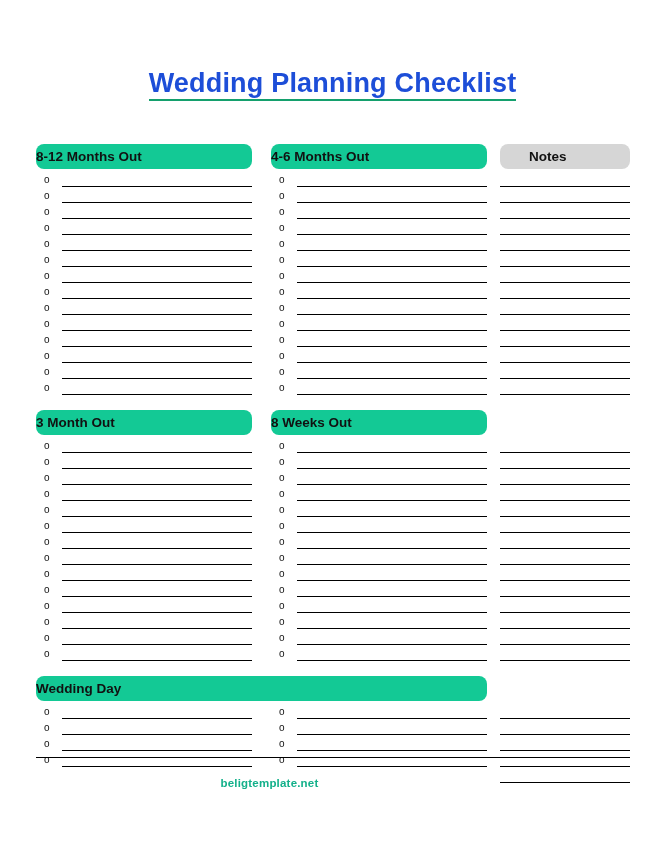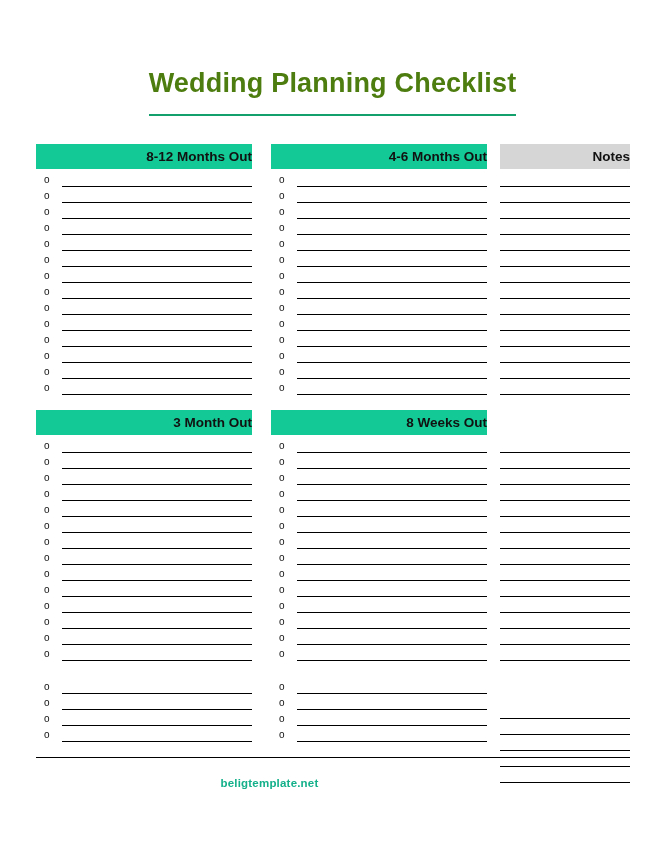--- a/index.html
+++ b/index.html
@@ -29,23 +29,23 @@
     position: absolute;
     left: 0;
     top: 68px;
     width: 665px;
     text-align: center;
   }
   .title {
     display: inline-block;
     font-size: 27px;
     font-weight: bold;
-    color: #4d7c0f;
+    color: #1d4ed8;
     letter-spacing: 0.2px;
-    padding-bottom: 15px;
+    padding-bottom: 0;
     border-bottom: 2px solid #14a06d;
     line-height: 1.15;
   }
 
   
   .board {
     position: absolute;
     left: 36px;
     top: 144px;
     width: 594px;
@@ -65,27 +65,28 @@
   .col-a { width: 216px; flex: 0 0 216px; }
   .gap-a { width: 19px; flex: 0 0 19px; }
   .col-b { width: 216px; flex: 0 0 216px; }
   .gap-b { width: 13px; flex: 0 0 13px; }
   .col-n { width: 130px; flex: 0 0 130px; }
 
   
   .hdr {
     height: 25px;
     line-height: 25px;
-    text-align: right;
+    text-align: left;
     font-size: 13.5px;
     font-weight: bold;
     color: #111111;
     background: #13c995;
     white-space: nowrap;
     overflow: hidden;
+    border-radius: 8px;
   }
   .hdr.notes {
     background: #d6d6d6;
     padding-left: 29px;
   }
   .hdr.wide {
     width: 451px;
   }
   .hdr.blank {
     background: transparent;
@@ -524,20 +525,21 @@
 
       </div>
     </div>
 
     <div class="band-gap"></div>
 
     <div class="band">
       <div class="cols">
 
         <div style="width:451px;flex:0 0 451px;">
+          <div class="hdr wide">Wedding Day</div>
           <div class="cols">
             <div class="col-a">
               <div class="rows">
                   <div class="row">
                     <span class="bullet">o</span>
                     <span class="rule"></span>
                   </div>
                   <div class="row">
                     <span class="bullet">o</span>
                     <span class="rule"></span>

